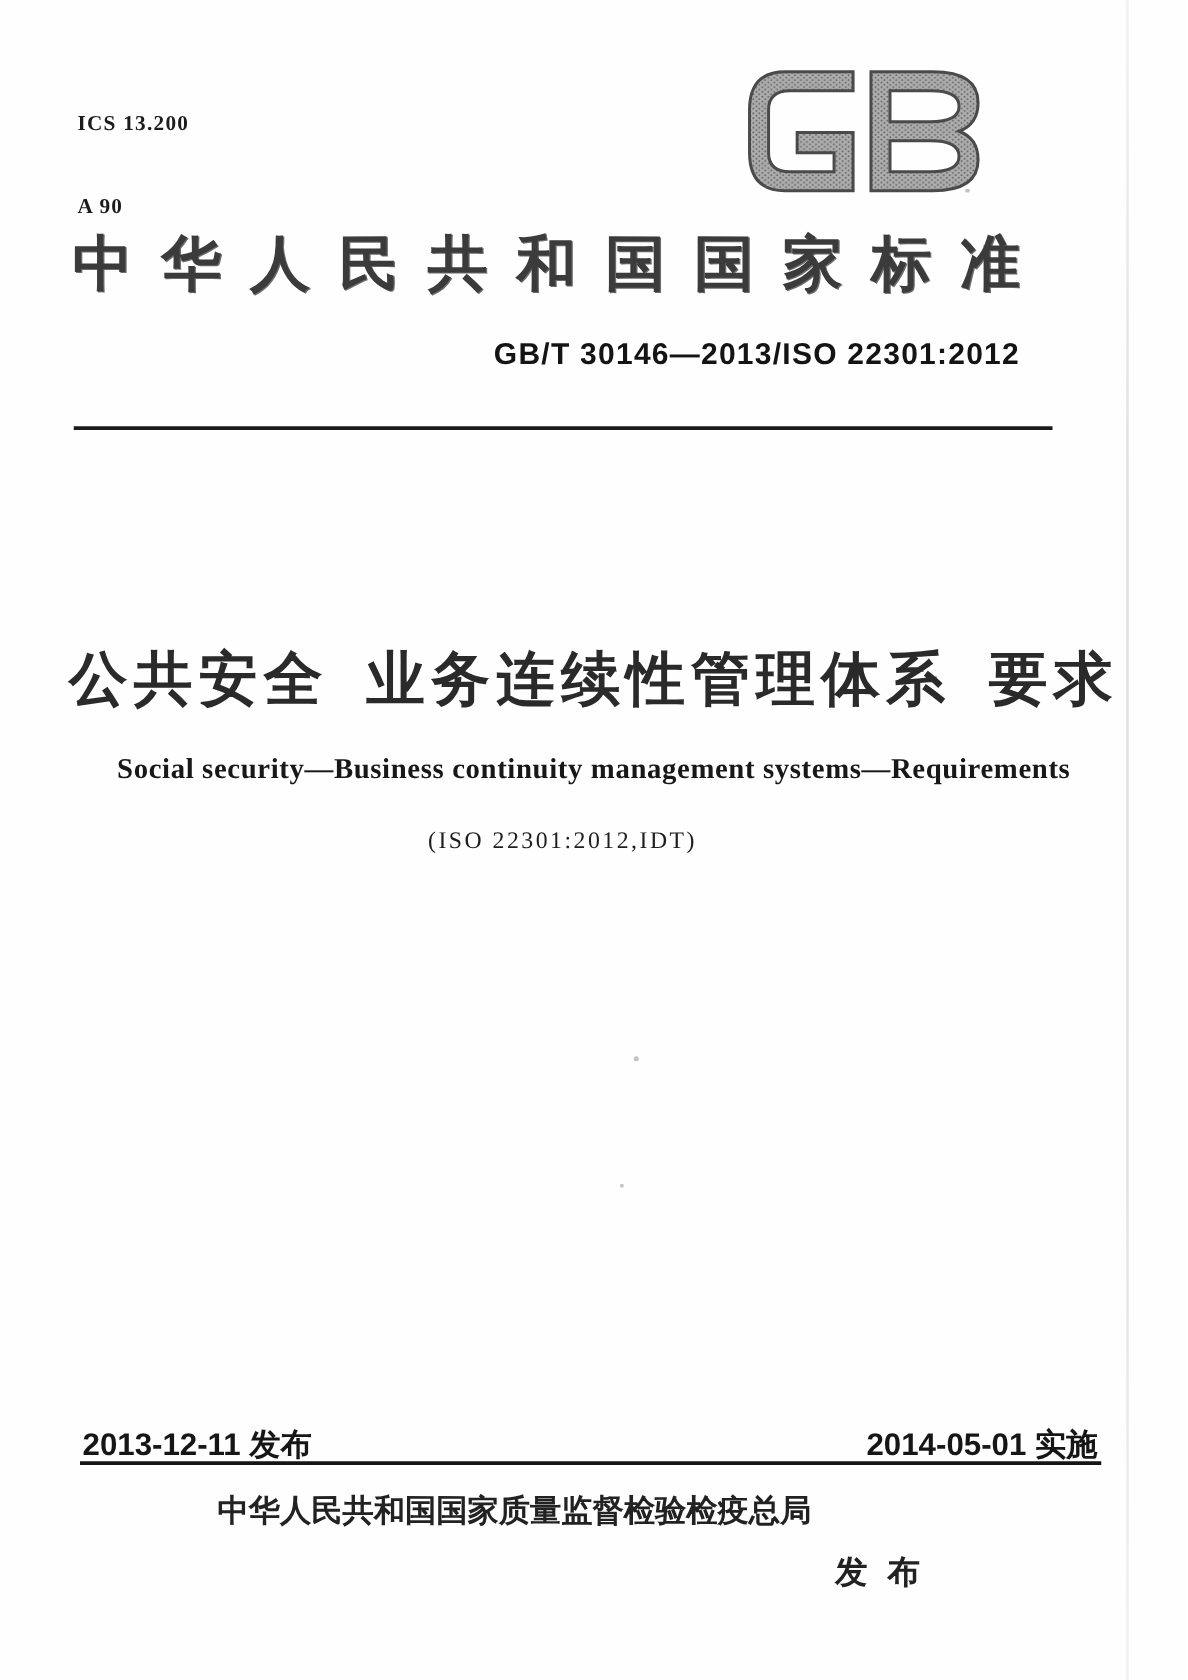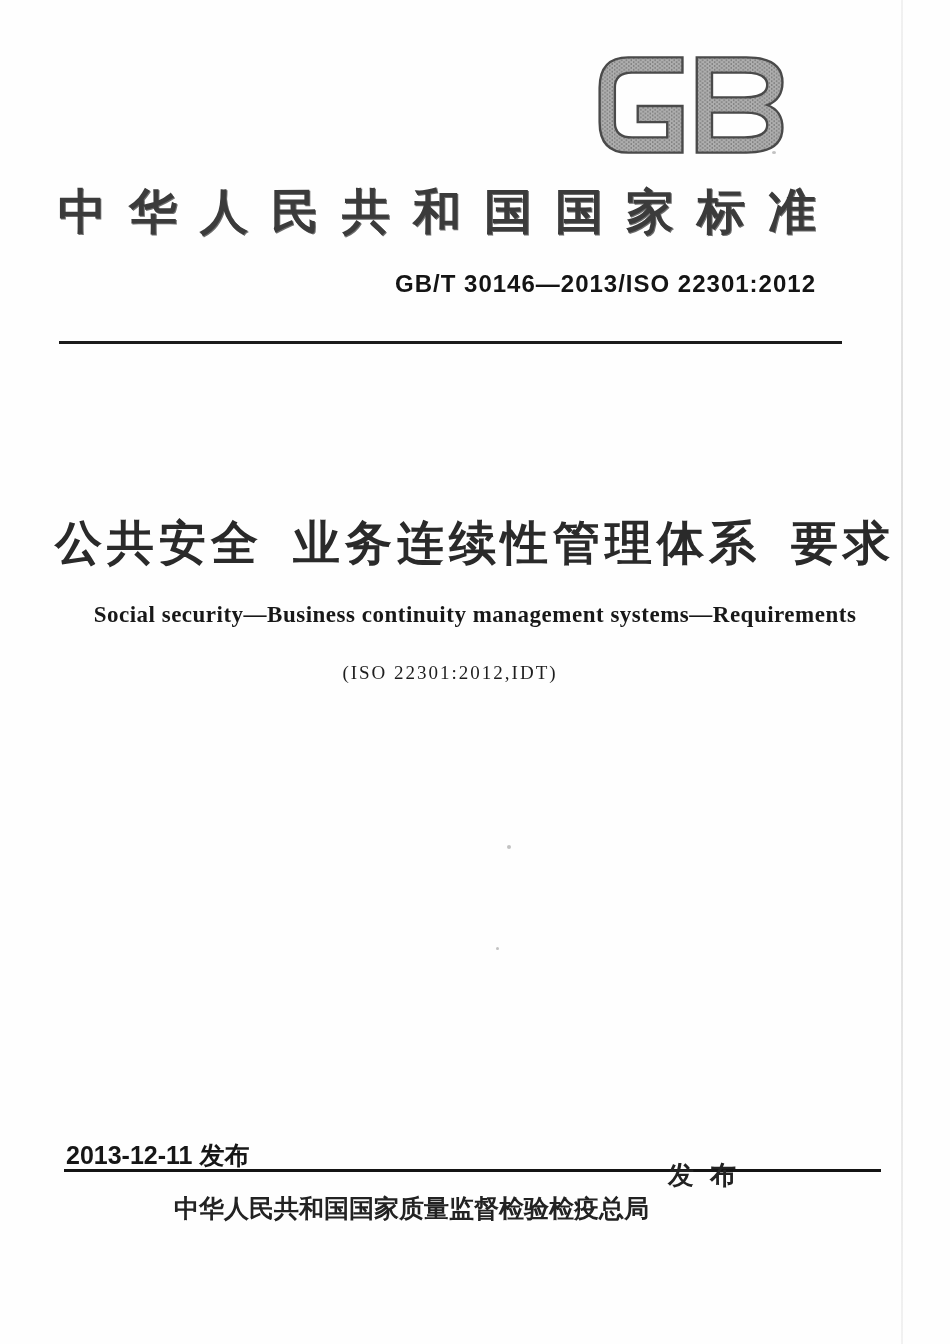--- a/index.html
+++ b/index.html
@@ -166,21 +166,21 @@
     font-family: Liberation Mono, monospace;
   }
   .issuer-line2 {
     line-height: 30px;
     letter-spacing: 15px;
     white-space: nowrap;
   }
   .publish-label {
     position: absolute;
     left: 668px;
-    top: 1158px;
+    top: 1240px;
     font-family: "Liberation Serif", serif;
     font-weight: bold;
     font-size: 26px;
     letter-spacing: 16px;
     color: #222222;
     white-space: nowrap;
   }
 
   
   .scan-vline {
@@ -200,20 +200,24 @@
   }
   .speck-1 { left: 507px; top: 845px; width: 4px; height: 4px; }
   .speck-2 { left: 496px; top: 947px; width: 3px; height: 3px; }
   .speck-3 { left: 772px; top: 151px; width: 4px; height: 3px; }
 </style>
 </head>
 <body>
 
 <div class="page">
 
+  <div class="ics-block">
+    <div>ICS 13.200</div>
+    <div>A 90</div>
+  </div>
 
   <div class="gb-logo">
     <svg viewBox="0 0 210 112" xmlns="http://www.w3.org/2000/svg">
       <defs>
         <pattern id="gbdots" width="5" height="4" patternUnits="userSpaceOnUse">
           <rect width="5" height="4" fill="#aeaeae"></rect>
           <circle cx="1.2" cy="1" r="0.8" fill="#5f5f5f"></circle>
           <circle cx="3.8" cy="3" r="0.8" fill="#5f5f5f"></circle>
         </pattern>
       </defs>
@@ -230,20 +234,21 @@
 
   <div class="title-cn">
     <span>公共安全</span><span class="mid-part">业务连续性管理体系</span><span>要求</span>
   </div>
 
   <div class="title-en">Social security—Business continuity management systems—Requirements</div>
 
   <div class="iso-note">(ISO 22301:2012,IDT)</div>
 
   <div class="date-issue">2013-12-11 发布</div>
+  <div class="date-impl">2014-05-01 实施</div>
   <div class="rule-bottom"></div>
 
   <div class="issuer-block">
     <div class="issuer-line1">中华人民共和国国家质量监督检验检疫总局</div>
   </div>
   <div class="publish-label">发布</div>
 
   <div class="scan-vline"></div>
   <div class="speck speck-1"></div>
   <div class="speck speck-2"></div>

